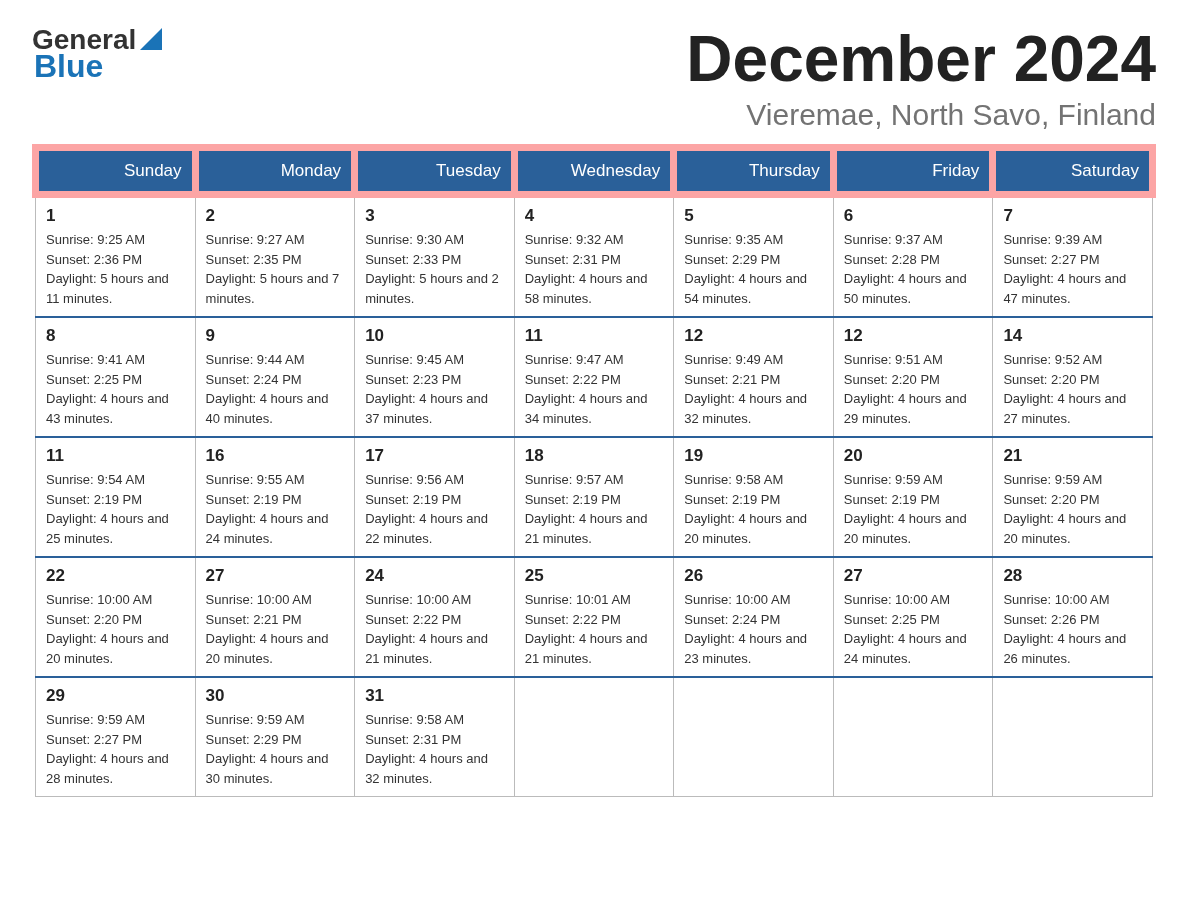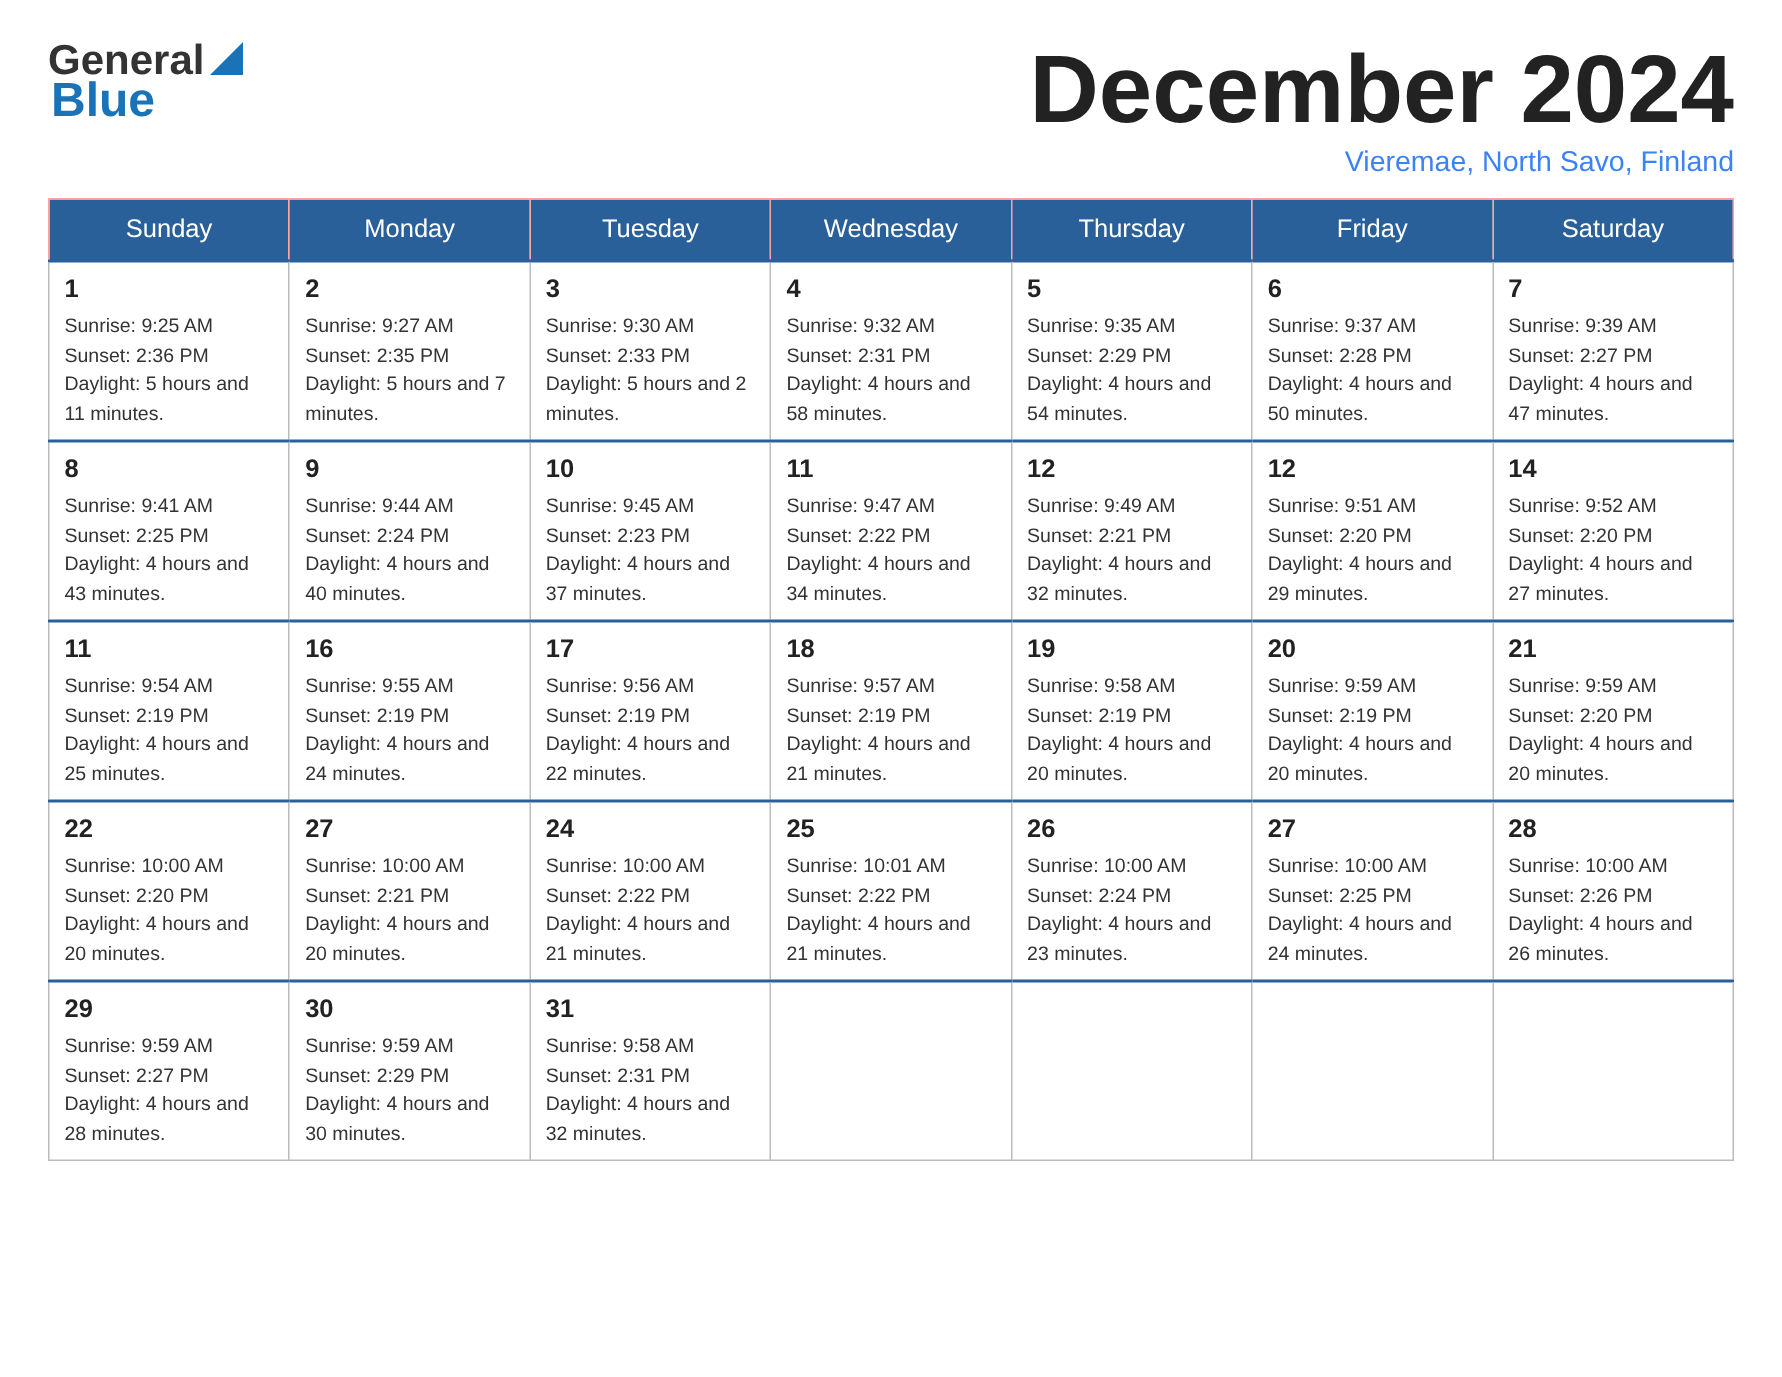--- a/index.html
+++ b/index.html
@@ -34,37 +34,37 @@
     .title-block {
       text-align: right;
     }
     .calendar-title {
       font-size: 64px;
       font-weight: bold;
       color: #222;
       line-height: 1.1;
     }
     .calendar-subtitle {
-      font-size: 19px;
-      color: #3b82f6;
+      font-size: 30px;
+      color: #737373;
       margin-top: 4px;
     }
     .calendar {
       width: 100%;
       border-collapse: collapse;
       margin-top: 12px;
     }
     .calendar th {
       background: #2a6099;
       color: #fff;
       font-size: 17px;
       font-weight: normal;
       padding: 10px 10px;
-      text-align: center;
-      border: 1px solid #fca5a5;
+      text-align: right;
+      border: 7px solid #fca5a5;
     }
     .calendar td {
       border: 1px solid #bbb;
       vertical-align: top;
       padding: 8px 10px;
       width: calc(100% / 7);
       min-height: 90px;
     }
     .day-number {
       font-size: 17px;

